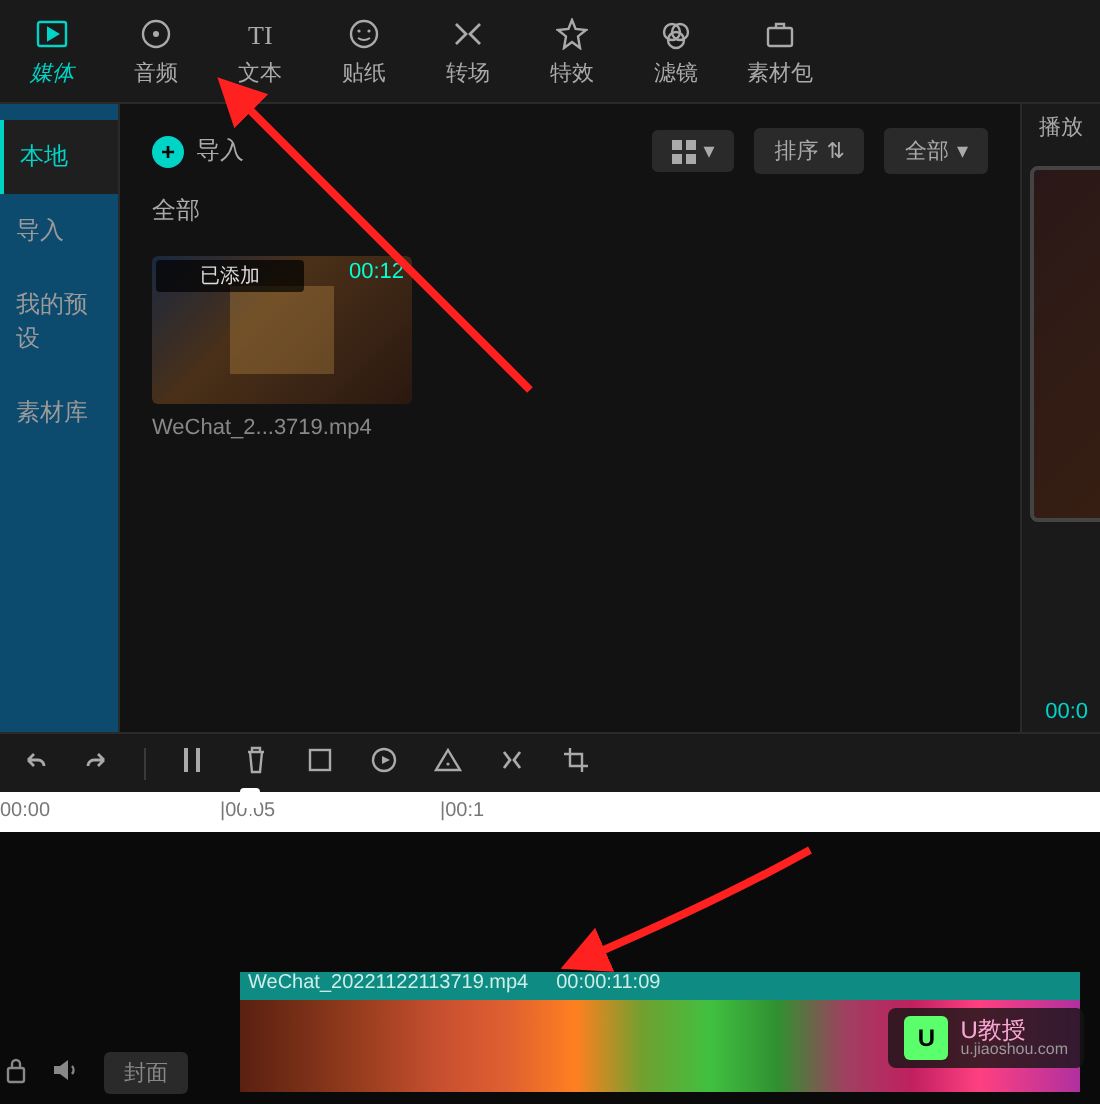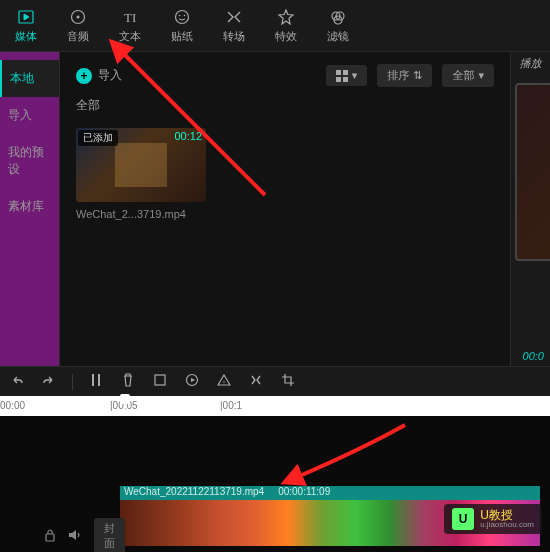--- a/index.html
+++ b/index.html
@@ -23,30 +23,30 @@
   width: 52px;
   display: flex;
   flex-direction: column;
   align-items: center;
   justify-content: center;
   gap: 3px;
   cursor: pointer;
 }
 .tool-item .icon { height: 18px; display: flex; align-items: center; }
 .tool-item span { font-size: 11px; color: #aaa; }
-.tool-item.active span { color: #00d4c7; }
+.tool-item.active span { color: #00d4c7; font-style: italic; }
 .tool-item.active .icon svg { stroke: #00d4c7; fill: #00d4c7; }
 .main-area {
   display: flex;
   height: 314px;
   background: #121212;
 }
 .sidebar {
   width: 60px;
-  background: #701a75;
+  background: #0c4a6e;
   border-right: 1px solid #2a2a2a;
   padding-top: 8px;
 }
 .side-item {
   padding: 10px 8px;
   font-size: 12px;
   color: #9a9a9a;
   cursor: pointer;
   text-align: left;
 }
@@ -107,21 +107,21 @@
   left: 30%; top: 20%;
   width: 40%; height: 60%;
   background: #d4a050;
   opacity: 0.3;
 }
 .added-badge {
   position: absolute;
   top: 2px; left: 2px;
   background: rgba(0,0,0,0.7);
   color: #ddd;
-  padding: 1px 5px;
+  padding: 1px 22px;
   font-size: 10px;
   border-radius: 2px;
 }
 .duration {
   position: absolute;
   top: 2px; right: 4px;
   color: #00ffd4;
   font-size: 11px;
 }
 .media-name {
@@ -131,21 +131,20 @@
   white-space: nowrap;
   overflow: hidden;
   text-overflow: ellipsis;
 }
 .preview-panel {
   width: 40px;
   background: #1a1a1a;
   border-left: 1px solid #2a2a2a;
   position: relative;
   overflow: hidden;
-  font-style: italic;
 }
 .preview-header { text-align: center; padding: 4px; color: #aaa; font-size: 11px; }
 .preview-thumb {
   margin: 8px 0 0 4px;
   width: 100px; height: 178px;
   background: linear-gradient(135deg, #2a1818, #3a2010);
   border: 2px solid #444;
   border-radius: 4px;
   position: relative;
   overflow:hidden;
@@ -221,23 +220,22 @@
   gap: 14px;
 }
 .track-header {
   position: absolute;
   left: 0; bottom: 0;
   width: 120px;
   height: 32px;
   display: flex;
   align-items: center;
   gap: 12px;
-  padding: 0 24px;
+  padding: 0 2px;
   color: #888;
-  margin-left: 20px;
 }
 .cover-btn {
   background: #2a2a2a;
   padding: 3px 10px;
   border-radius: 3px;
   font-size: 11px;
 }
 .watermark {
   position: absolute;
   right: 8px; bottom: 18px;
@@ -319,20 +317,29 @@
   </div>
   <div class="tool-item">
     <span class="icon">
         <svg width="16" height="16" viewBox="0 0 16 16">
           <circle cx="6" cy="7" r="4" fill="none" stroke="#aaa" stroke-width="1.2"></circle>
           <circle cx="10" cy="7" r="4" fill="none" stroke="#aaa" stroke-width="1.2"></circle>
           <circle cx="8" cy="11" r="4" fill="none" stroke="#aaa" stroke-width="1.2"></circle>
         </svg>
       </span>
     <span>滤镜</span>
+  </div>
+  <div class="tool-item">
+    <span class="icon">
+        <svg width="16" height="14" viewBox="0 0 16 14">
+          <rect x="2" y="4" width="12" height="9" rx="1" fill="none" stroke="#aaa" stroke-width="1.2"></rect>
+          <path d="M6 4V2h4v2" fill="none" stroke="#aaa" stroke-width="1.2"></path>
+        </svg>
+      </span>
+    <span>素材包</span>
   </div>
 </div>
 
 <div class="main-area">
   <div class="sidebar">
     <div class="side-item active">本地</div>
     <div class="side-item">导入</div>
     <div class="side-item">我的预设</div>
     <div class="side-item">素材库</div>
   </div>
@@ -436,21 +443,21 @@
     <span><svg width="14" height="12" viewBox="0 0 14 12">
           <path d="M1 4v4h3l4 3V1L4 4z" fill="#888"></path>
           <path d="M10 4a3 3 0 010 4" fill="none" stroke="#888" stroke-width="1.2"></path>
         </svg></span>
     <span class="cover-btn">封面</span>
   </div>
 
   <div class="watermark">
     <div class="wm-logo">U</div>
     <div class="wm-text">
-      <span style="font-size:12px;color:#fde047;">U教授</span>
+      <span style="font-size:12px;color:#f9a8d4;">U教授</span>
       <span class="wm-url">u.jiaoshou.com</span>
     </div>
   </div>
 </div>
 
 <svg class="red-arrow arrow1" viewBox="0 0 180 170">
   <defs>
       <marker id="ah1" markerWidth="10" markerHeight="10" refX="2" refY="3" orient="auto">
         <polygon points="0,0 6,3 0,6" fill="#ff2020"></polygon>
       </marker>

